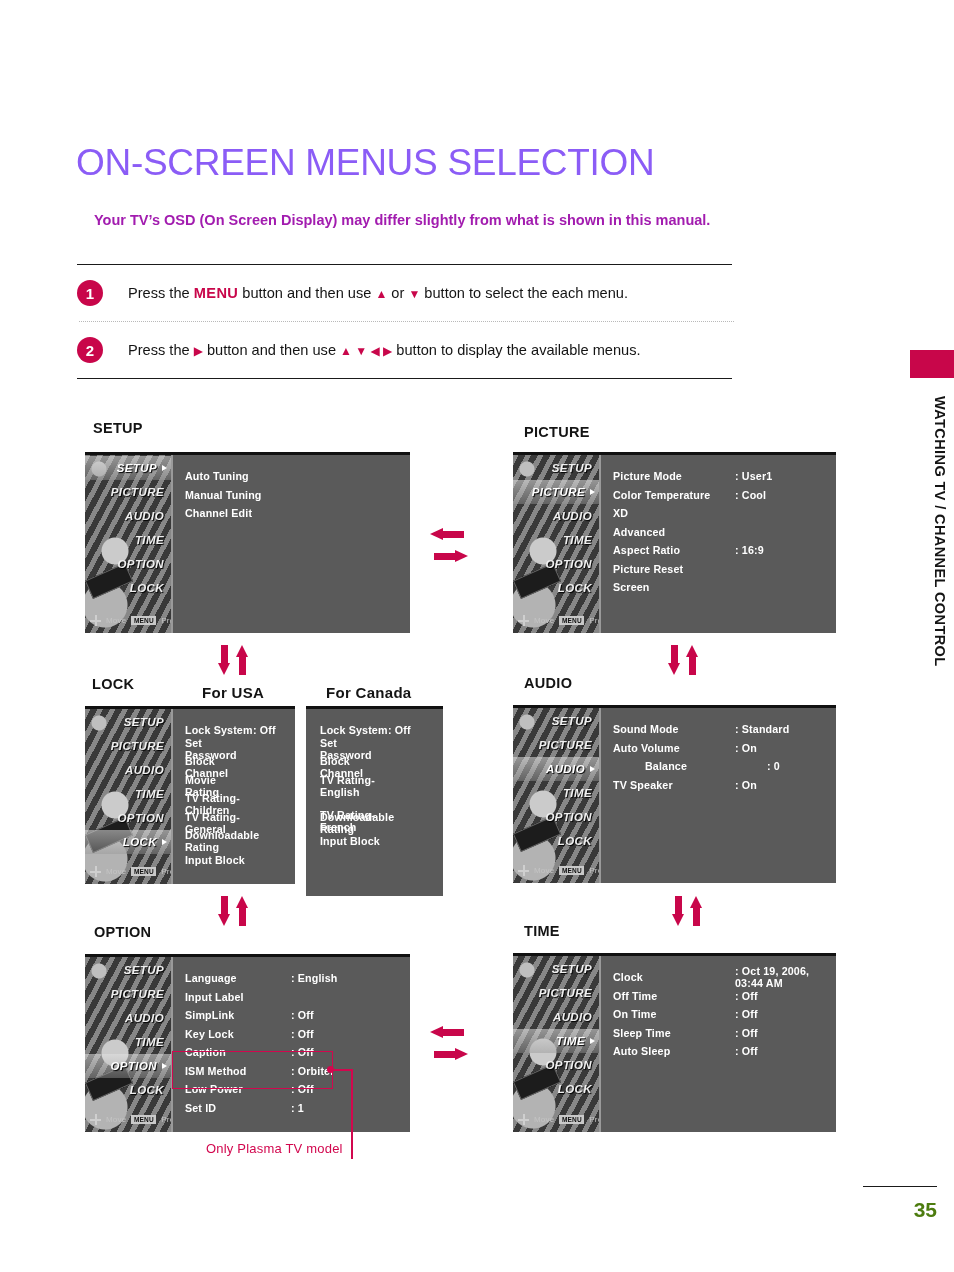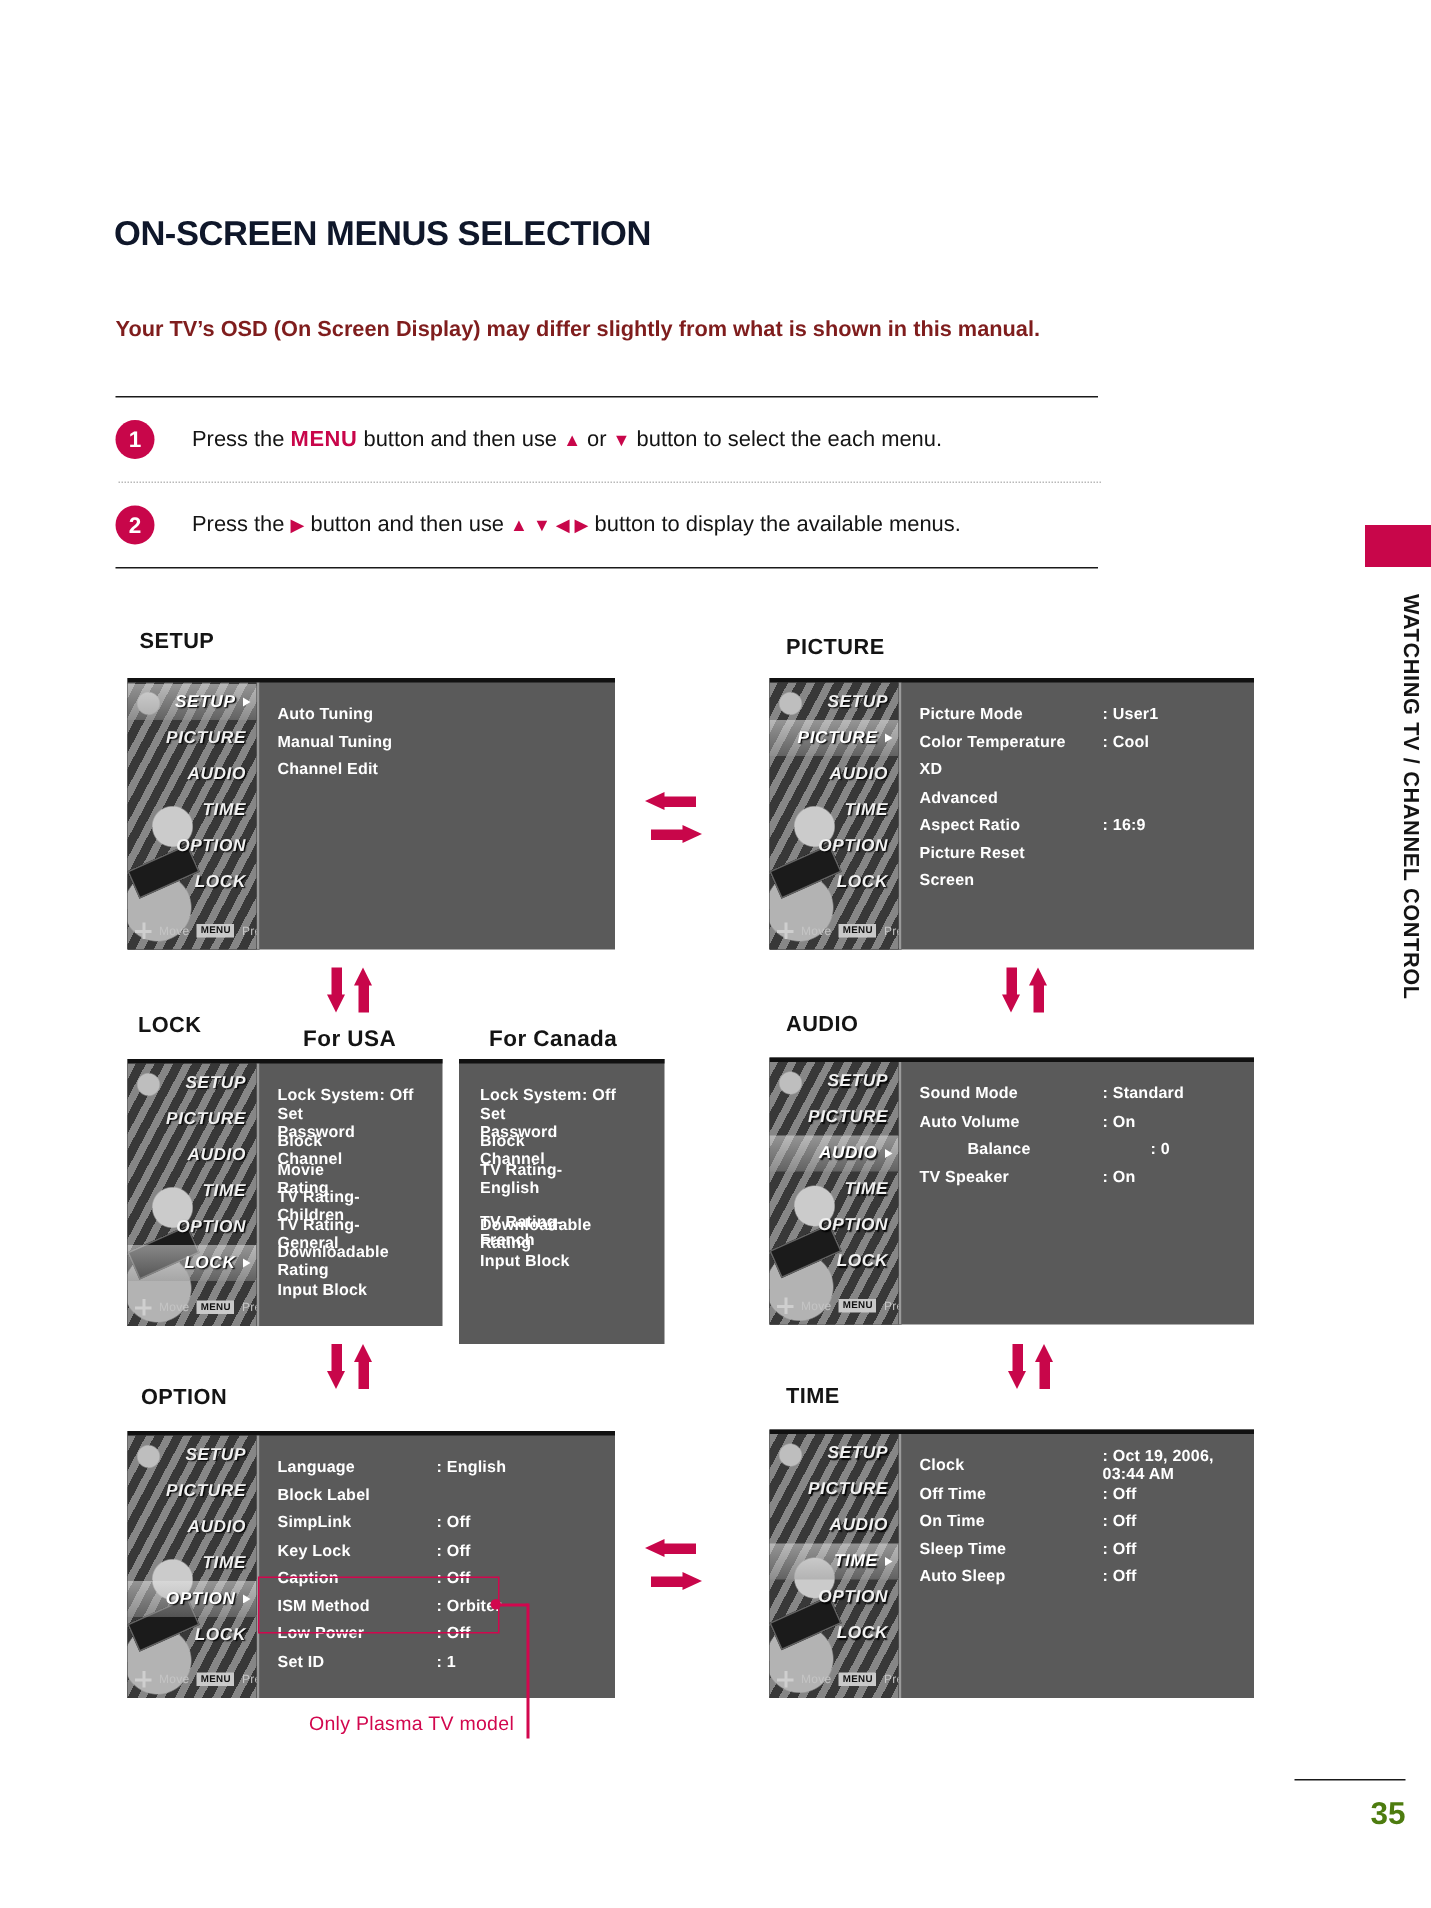--- a/index.html
+++ b/index.html
@@ -11,31 +11,31 @@
     position: relative;
     font-family: "Liberation Sans", sans-serif;
     color: #1a1a1a;
     overflow: hidden;
   }
 
   
   #page-title {
     position: absolute;
     left: 76px; top: 142px;
-    font-size: 23px;
-    font-weight: bold;
+    font-size: 37px;
+    font-weight: normal;
     letter-spacing: -0.3px;
-    color: #0f172a;
+    color: #8b5cf6;
   }
   #intro-line {
     position: absolute;
-    left: 77px; top: 212px;
+    left: 94px; top: 212px;
     font-size: 14.5px;
     font-weight: bold;
-    color: #7f1d1d;
+    color: #a21caf;
   }
 
   
   #steps {
     position: absolute;
     left: 77px; top: 264px;
     width: 655px;
   }
   .rule-top {
     border-top: 1.6px solid #1a1a1a;
@@ -503,21 +503,21 @@
         <span class="menu-badge">MENU</span>
         <span class="foot-text">Prev</span>
       </div>
     </div>
     <div class="osd-body">
       <div class="osd-row">
         <span class="r-label" style="width: 106px;">Language</span>
         <span class="r-value">: English</span>
       </div>
       <div class="osd-row">
-        <span class="r-label" style="width: 106px;">Block Label</span>
+        <span class="r-label" style="width: 106px;">Input Label</span>
         <span class="r-value"></span>
       </div>
       <div class="osd-row">
         <span class="r-label" style="width: 106px;">SimpLink</span>
         <span class="r-value">: Off</span>
       </div>
       <div class="osd-row">
         <span class="r-label" style="width: 106px;">Key Lock</span>
         <span class="r-value">: Off</span>
       </div>

